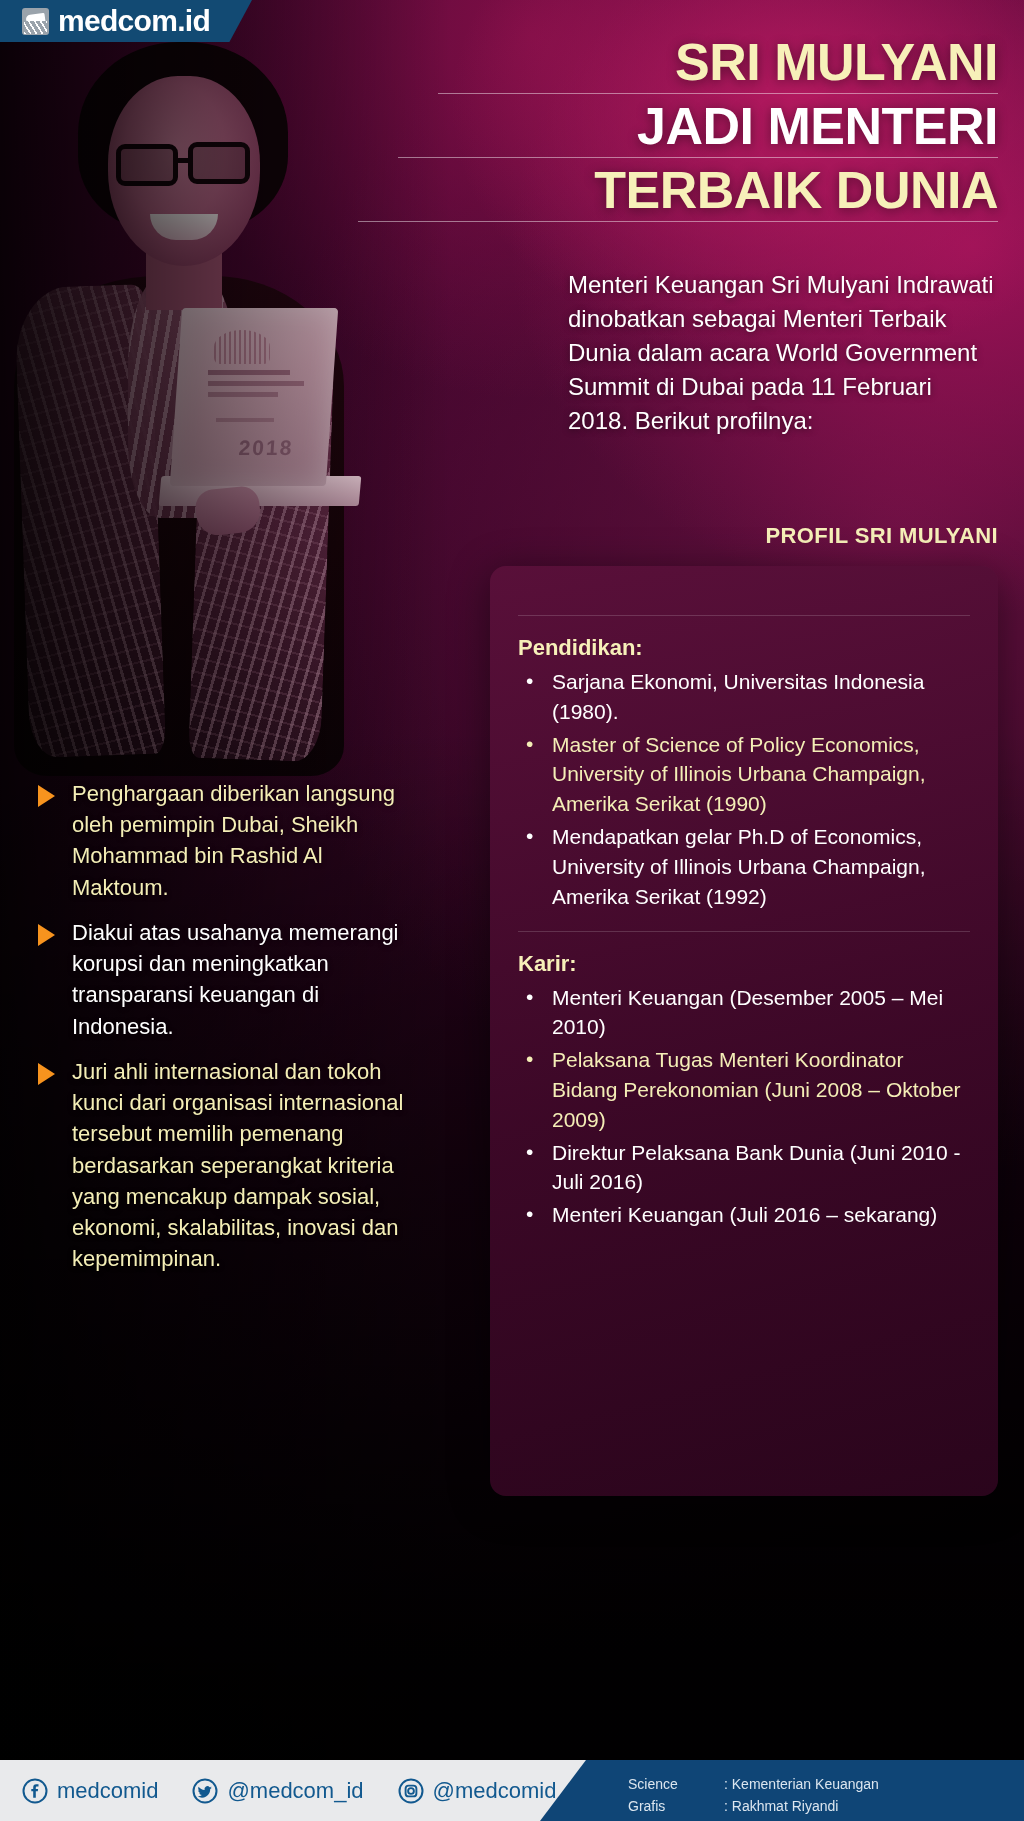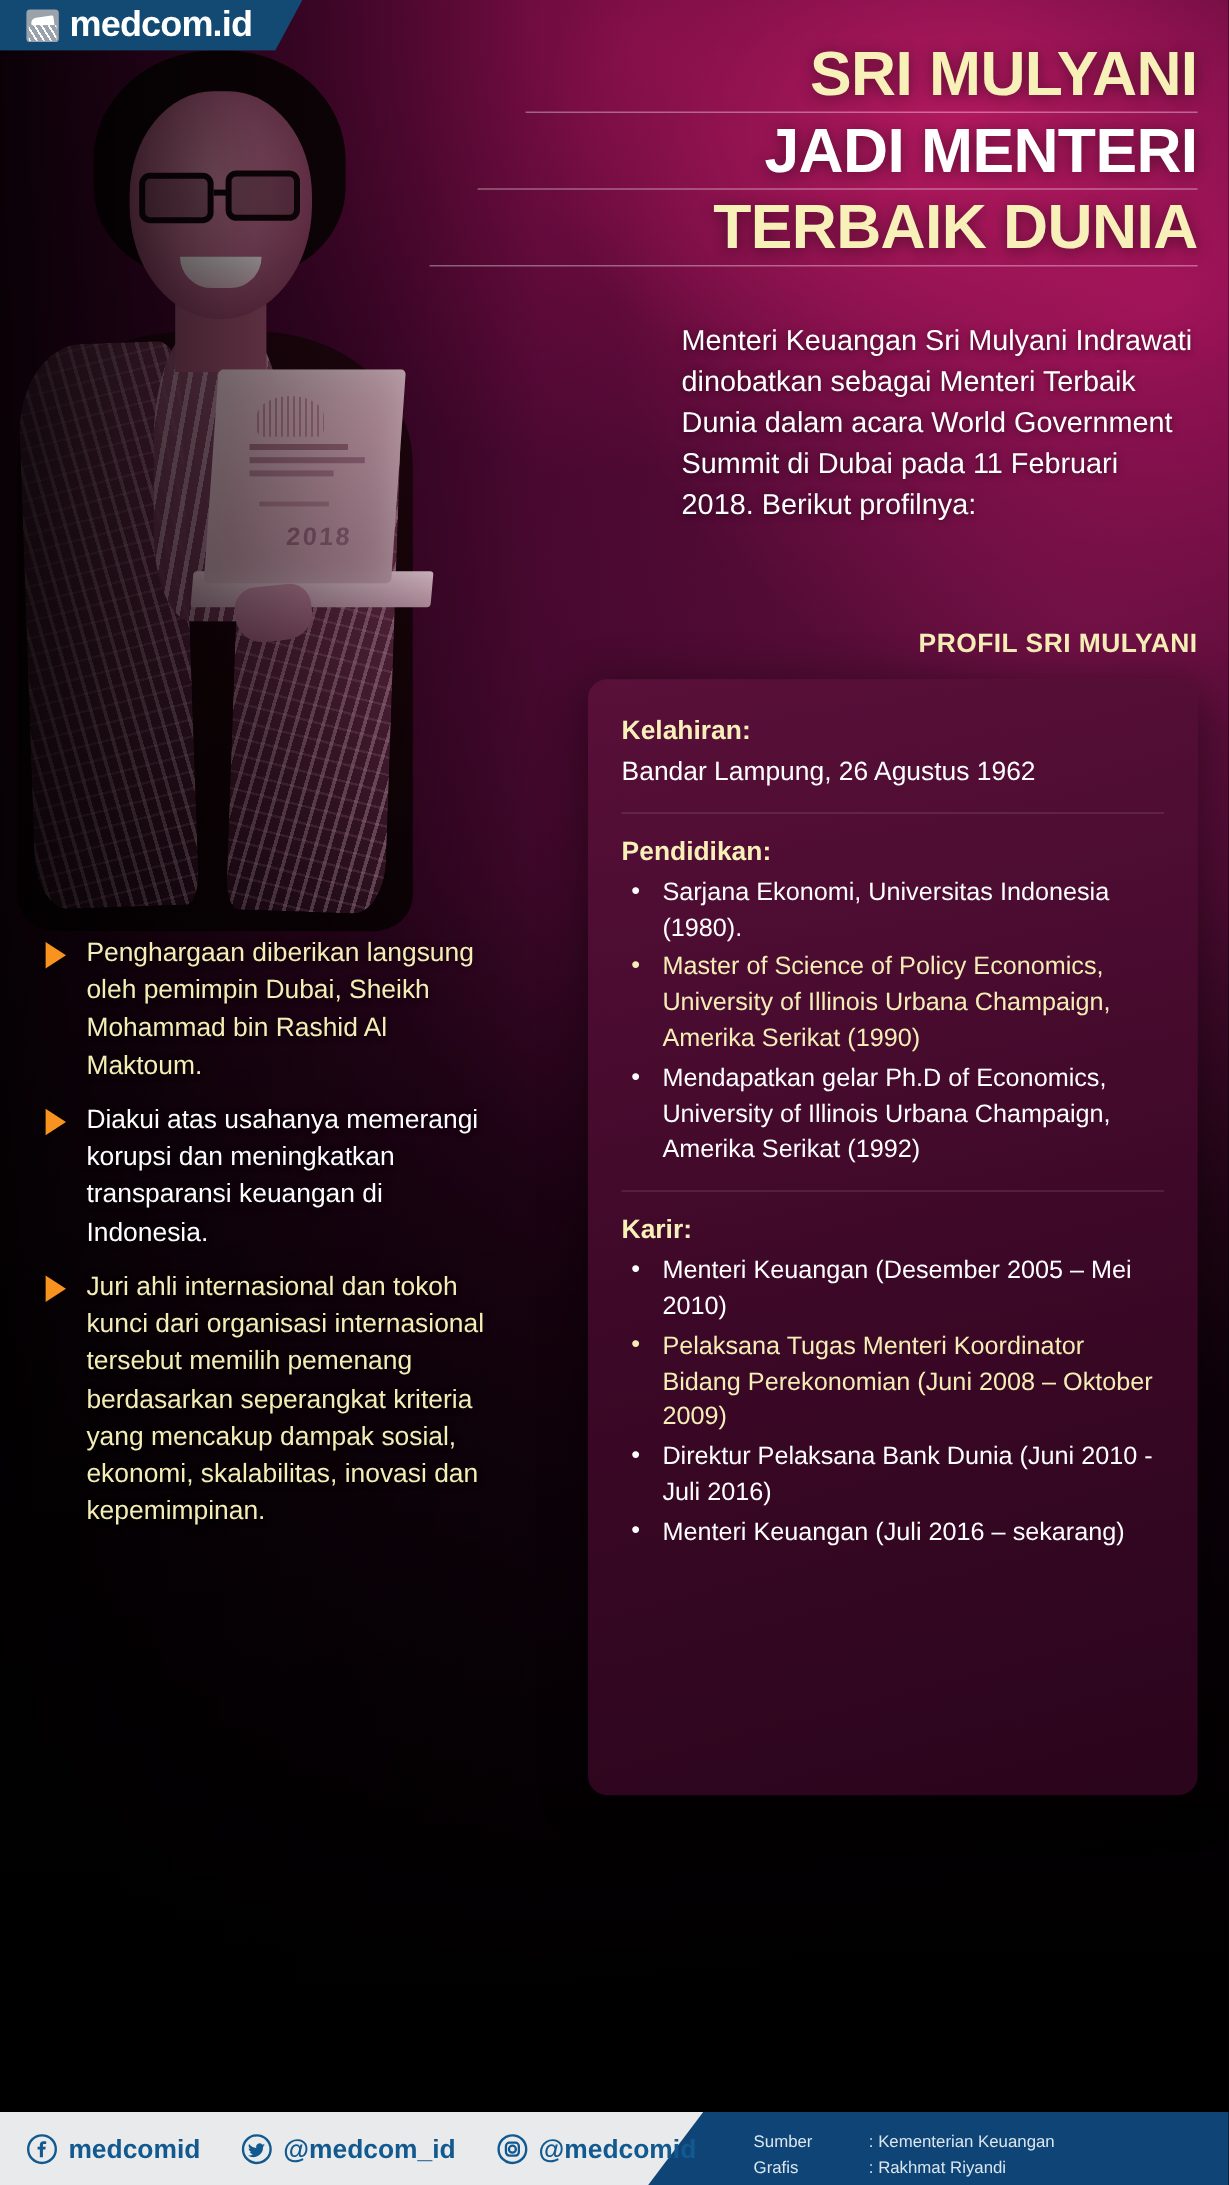--- a/index.html
+++ b/index.html
@@ -157,21 +157,21 @@
   .footer { position:absolute; left:0; bottom:0; width:1024px; height:61px; z-index:8; }
   .footer-blue {
     position:absolute; inset:0; background:#0f4576;
   }
   .footer-gray {
     position:absolute; left:0; top:0; height:61px; width:586px; background:#e9eaec;
     clip-path:polygon(0 0, 586px 0, 540px 61px, 0 61px);
   }
   .social {
     position:absolute; left:22px; top:0; height:61px; display:flex; align-items:center; gap:34px;
-    color:#12598f; font-size:22px; font-weight:700;
+    color:#12598f; font-size:22px; font-weight:400;
   }
   .soc { display:flex; align-items:center; gap:9px; }
   .soc svg { display:block; }
   .credits {
     position:absolute; left:628px; top:13px; color:#dce6ef; font-size:14px; line-height:1.6;
     display:grid; grid-template-columns:92px auto; column-gap:4px;
   }
 </style>
 </head>
 <body>
@@ -217,24 +217,20 @@
     <div class="title-rule r2"></div>
     <div class="title-line t-cream">TERBAIK DUNIA</div>
     <div class="title-rule r3"></div>
   </div>
 
   <div class="lead">Menteri Keuangan Sri Mulyani Indrawati dinobatkan sebagai Menteri Terbaik Dunia dalam acara World Government Summit di Dubai pada 11 Februari 2018. Berikut profilnya:</div>
 
   <div class="profil-head">PROFIL SRI MULYANI</div>
 
   <div class="card">
-    <div>
-      <div class="sec-head">Kelahiran:</div>
-      <div class="sec-text">Bandar Lampung, 26 Agustus 1962</div>
-    </div>
 
     <div class="divider"></div>
 
     <div>
       <div class="sec-head">Pendidikan:</div>
       <ul class="blist" id="edu-list">
           <li>Sarjana Ekonomi, Universitas Indonesia (1980).</li>
           <li class="cream">Master of Science of Policy Economics, University of Illinois Urbana Champaign, Amerika Serikat (1990)</li>
           <li>Mendapatkan gelar Ph.D of Economics, University of Illinois Urbana Champaign, Amerika Serikat (1992)</li>
         </ul>
@@ -282,20 +278,20 @@
         <svg width="26" height="26" viewBox="0 0 26 26">
           <circle cx="13" cy="13" r="11.5" fill="none" stroke="#12598f" stroke-width="2"></circle>
           <rect x="7.6" y="7.6" width="10.8" height="10.8" rx="3" fill="none" stroke="#12598f" stroke-width="1.9"></rect>
           <circle cx="13" cy="13" r="2.9" fill="none" stroke="#12598f" stroke-width="1.9"></circle>
         </svg>
         <span>@medcomid</span>
       </div>
     </div>
 
     <div class="credits">
-      <span>Sumber</span>
+      <span>Science</span>
       <span>: Kementerian Keuangan</span>
       <span>Grafis</span>
       <span>: Rakhmat Riyandi</span>
     </div>
   </div>
 
 </div>
 
 </body></html>

